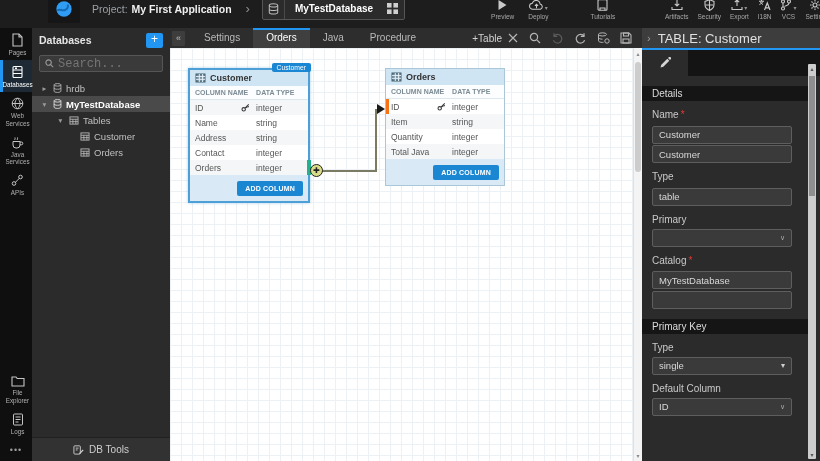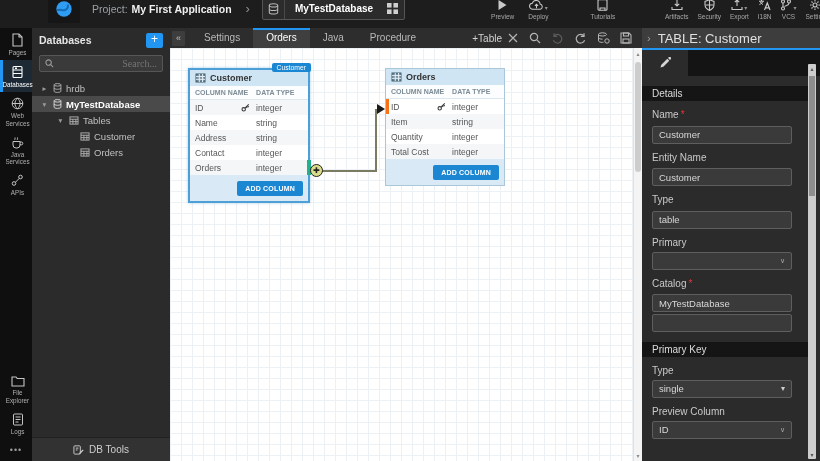--- a/index.html
+++ b/index.html
@@ -43,21 +43,21 @@
   
   #leftpanel { position:absolute; left:32px; top:28px; width:138px; height:433px;
     background:#2b2b2b; z-index:10; }
   .lp-head { height:24px; display:flex; align-items:center; padding:0 7px; }
   .lp-title { color:#e6e6e6; font-size:10.5px; font-weight:bold; flex:1; }
   .lp-add { width:17px; height:15px; background:#2196f3; border-radius:2px; color:#fff;
     font-size:12px; line-height:13px; text-align:center; }
   .lp-search { margin:3px 7px 8px; height:17px; background:#3a3a3a; border:1px solid #565656;
     border-radius:2px; display:flex; align-items:center; padding:0 5px; gap:4px; }
   .lp-search input { flex:1; background:transparent; border:none; outline:none;
-    color:#bdbdbd; font-size:10px; width:80px; font-family:Liberation Serif, serif;text-align:right; }
+    color:#bdbdbd; font-size:12px; width:80px; font-family:Liberation Mono, monospace; }
   .tree-row { height:16px; display:flex; align-items:center; color:#c0c0c0;
     font-size:9.5px; gap:4px; }
   .tree-row .exp { width:9px; font-size:7.5px; color:#9a9a9a; text-align:center; }
   .tree-row.sel { background:#4a4a4a; color:#fff; font-weight:bold; }
   .tree-ic { color:#b5b5b5; }
   .lp-foot { position:absolute; left:0; bottom:0; width:100%; height:24px; background:#323232;
     border-top:1px solid #202020; display:flex; align-items:center; justify-content:center;
     gap:5px; color:#cfcfcf; font-size:10px; }
 
   
@@ -571,21 +571,21 @@
         <span>string</span>
       </div>
       <div class="tc-row">
         <span class="nm">
             <span>Quantity</span>
           </span>
         <span>integer</span>
       </div>
       <div class="tc-row">
         <span class="nm">
-            <span>Total Cost</span>
+            <span>Total Java</span>
           </span>
         <span>integer</span>
       </div>
       <div class="tc-foot">
         <span class="addcol-btn">ADD COLUMN</span>
       </div>
     </div>
 
     <div class="conn-h" style="left:150px; top:122px; width:57px;"></div>
     <div class="conn-v" style="left:205px; top:61px; height:63px;"></div>
@@ -614,21 +614,20 @@
       </span>
     </span>
   </div>
 
   <div class="ins-body">
     <div class="sec-strip">Details</div>
 
     <div class="f-label"><span>Name</span><span class="req">*</span></div>
     <input class="f-input" value="Customer" style="">
 
-    <div class="f-label">Entity Name</div>
     <input class="f-input" value="Customer" style="">
 
     <div class="f-label">Type</div>
     <input class="f-input" value="table" style="">
 
     <div class="f-label">Primary</div>
     <div class="f-select">
       <span></span>
       <span class="car">∨</span>
     </div>
@@ -639,21 +638,21 @@
     <input class="f-input" value="" style="">
 
     <div class="sec-strip">Primary Key</div>
 
     <div class="f-label">Type</div>
     <div class="f-select">
       <span>single</span>
       <span class="car solid">▾</span>
     </div>
 
-    <div class="f-label">Preview Column</div>
+    <div class="f-label">Default Column</div>
     <div class="f-select">
       <span>ID</span>
       <span class="car">∨</span>
     </div>
 
     
     
   </div>
 
   <div class="i-vsb">

